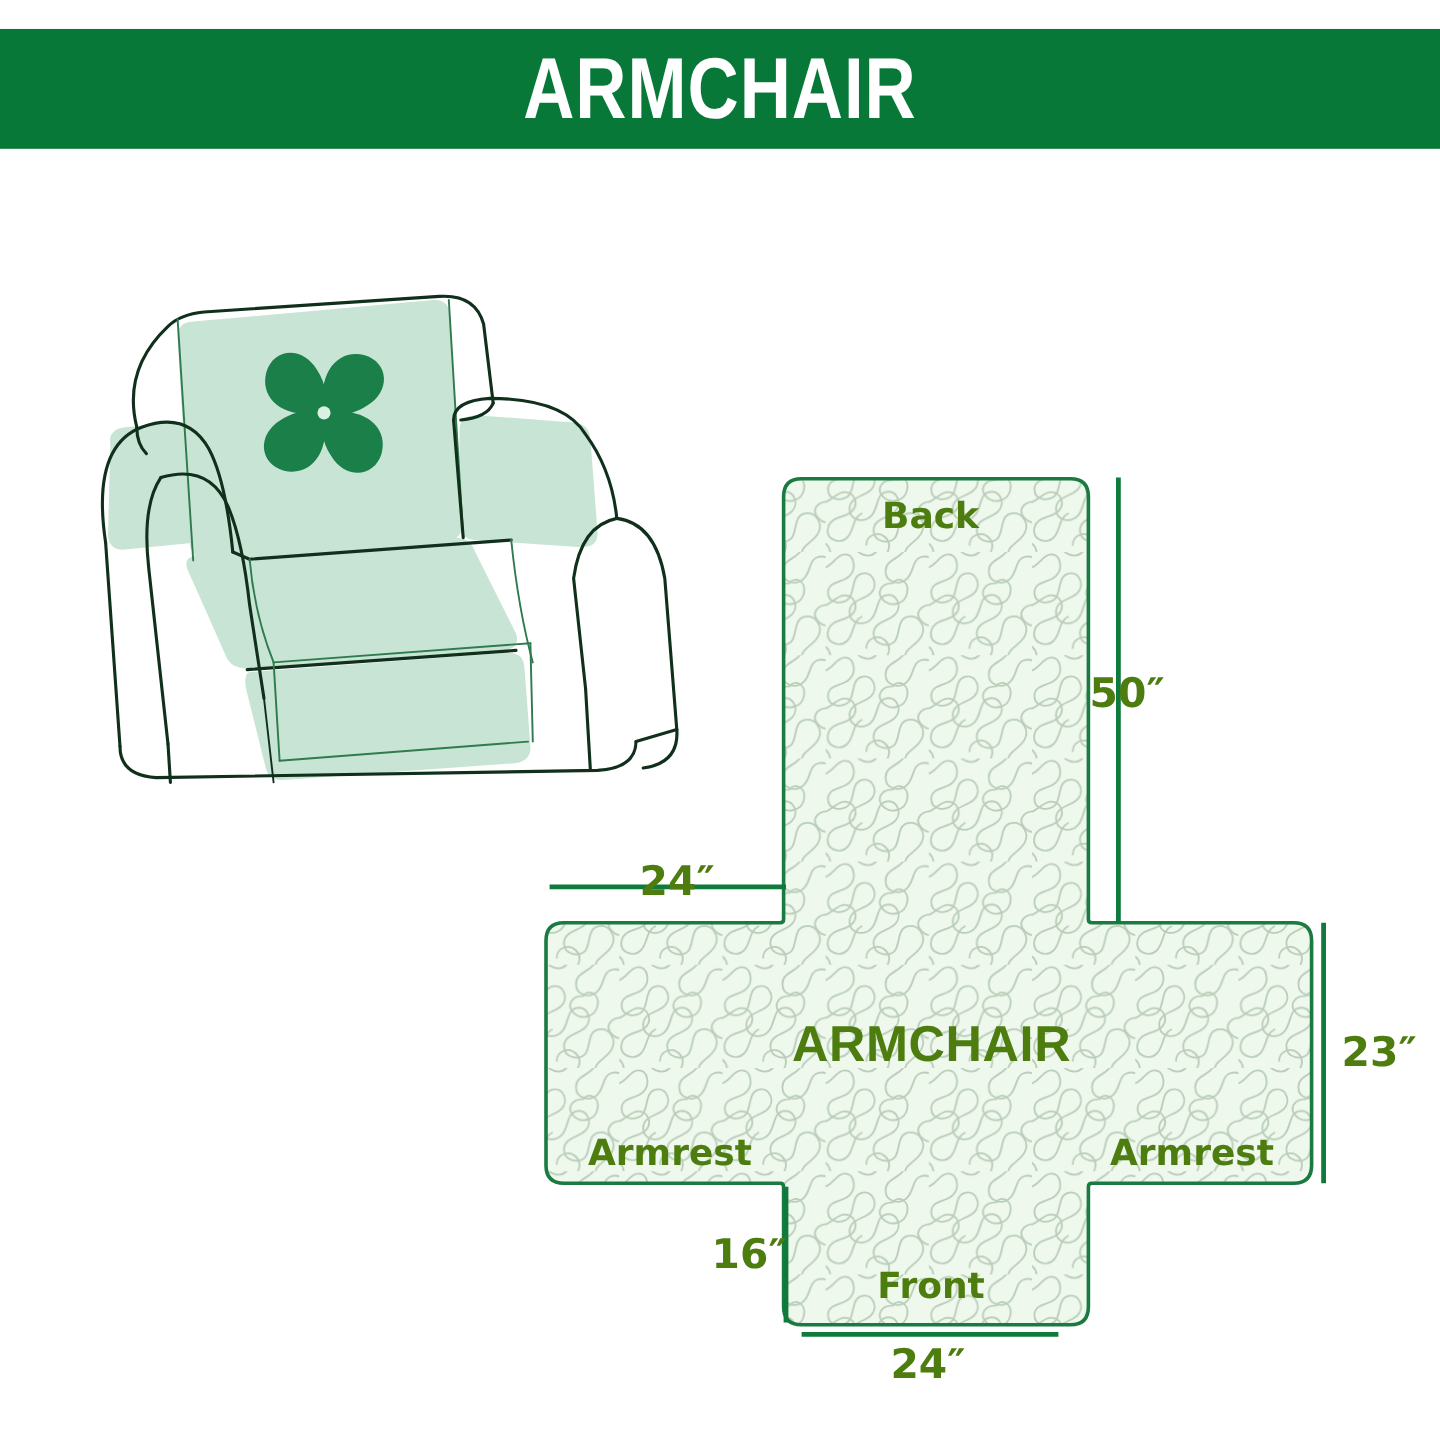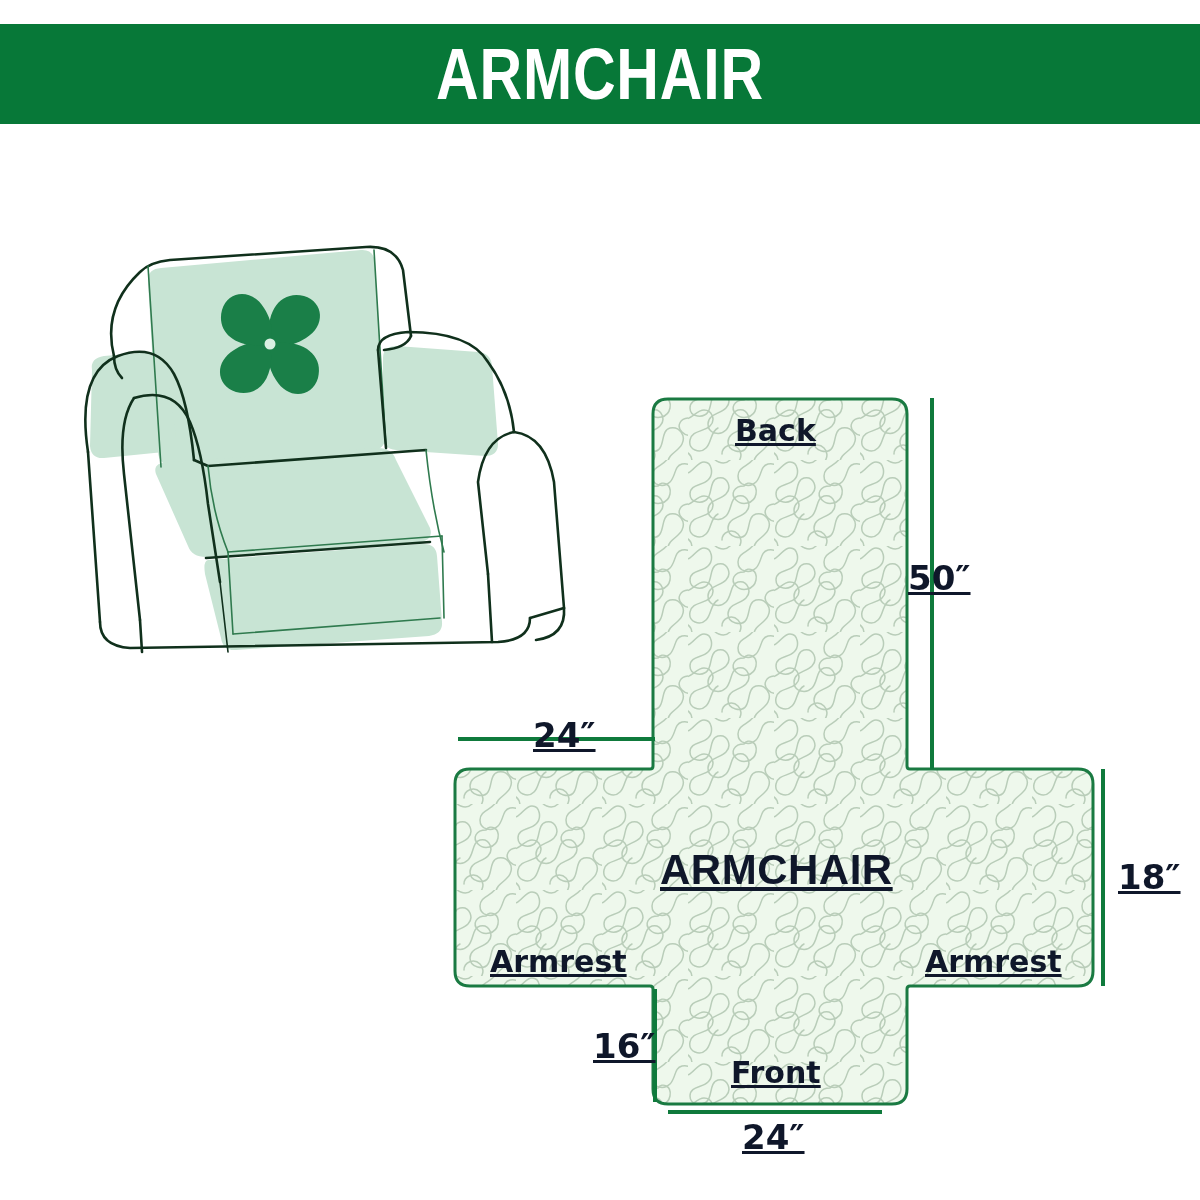--- a/index.html
+++ b/index.html
@@ -59,25 +59,24 @@
     position: absolute;
     left: 430px;
     top: 350px;
     width: 770px;
     height: 790px;
   }
   #pattern-diagram svg { display: block; }
 
   .diagram-label {
     position: absolute;
-    color: #0f172a;
+    color: #4d7c0f;
     font-weight: bold;
     white-space: nowrap;
     font-family: "DejaVu Sans", "Liberation Sans", sans-serif;
-    text-decoration: underline;
   }
   .panel-label { font-size: 30px; }
   .center-label {
     font-size: 42px;
     letter-spacing: 0.5px;
     font-family: "Liberation Sans", "DejaVu Sans", sans-serif;
   }
   .dim-label { font-size: 34px; }
 
   
@@ -244,19 +243,19 @@
   <span class="diagram-label panel-label" id="label-armrest-left">Armrest</span>
 
   <span class="diagram-label panel-label" id="label-armrest-right">Armrest</span>
 
   <span class="diagram-label panel-label" id="label-front">Front</span>
 
   <span class="diagram-label dim-label" id="dim-40">50″</span>
 
   <span class="diagram-label dim-label" id="dim-24-top">24″</span>
 
-  <span class="diagram-label dim-label" id="dim-23">18″</span>
+  <span class="diagram-label dim-label" id="dim-23">23″</span>
 
   <span class="diagram-label dim-label" id="dim-13">16″</span>
 
   <span class="diagram-label dim-label" id="dim-24-bottom">24″</span>
 
 </div>
 
 </body></html>

